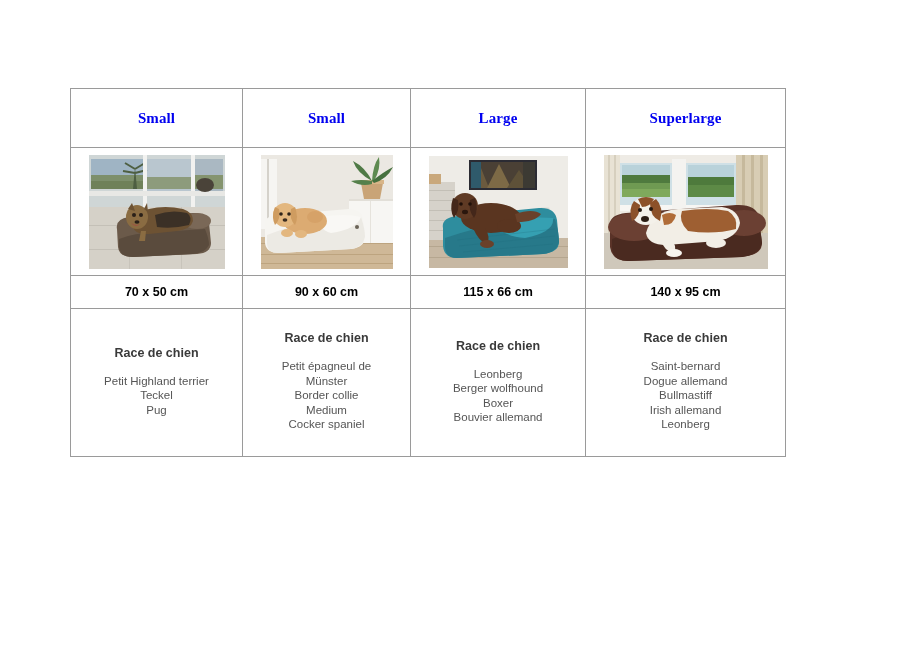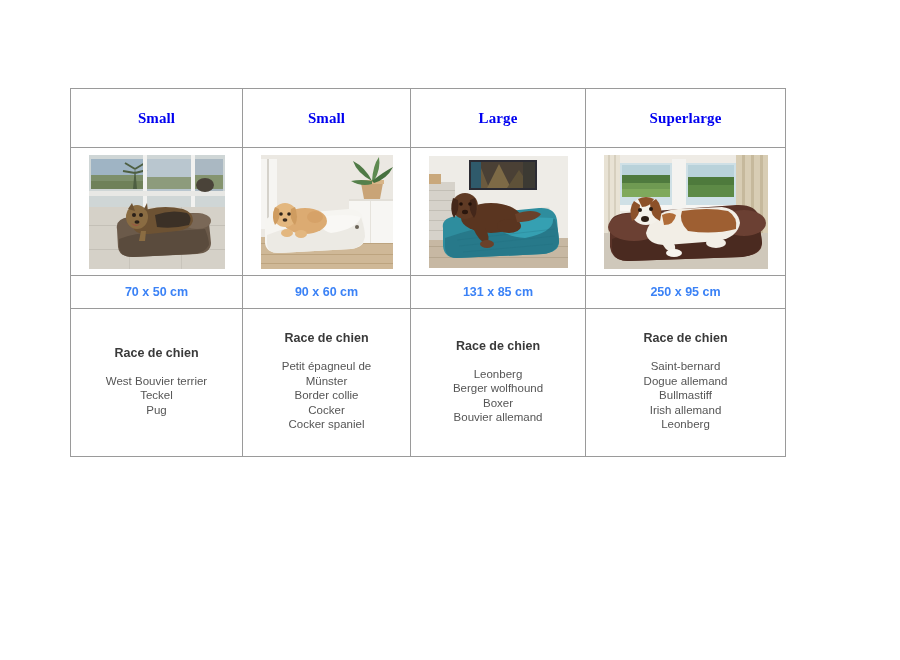--- a/index.html
+++ b/index.html
@@ -70,21 +70,21 @@
   .photo svg { display: block; }
 
   
   .dim-row td {
     height: 32px;
     padding: 0;
   }
   .dim-label {
     font-size: 12.5px;
     font-weight: bold;
-    color: #3b82f6;
+    color: #000000;
     line-height: 32px;
   }
 
   
   .breed-row td {
     height: 125px;
     padding: 10px 4px 12px 4px;
     vertical-align: top;
   }
   .breed-title {
@@ -340,43 +340,43 @@
   </tr>
 
   <tr class="dim-row">
     <td>
       <div class="dim-label">70 x 50 cm</div>
     </td>
     <td>
       <div class="dim-label">90 x 60 cm</div>
     </td>
     <td>
-      <div class="dim-label">131 x 85 cm</div>
-    </td>
-    <td>
-      <div class="dim-label">250 x 95 cm</div>
+      <div class="dim-label">115 x 66 cm</div>
+    </td>
+    <td>
+      <div class="dim-label">140 x 95 cm</div>
     </td>
   </tr>
 
   <tr class="breed-row">
     <td>
       <div class="breed-title">Race de chien</div>
       <div class="breed-list">
-        <div>West Bouvier terrier</div>
+        <div>Petit Highland terrier</div>
         <div>Teckel</div>
         <div>Pug</div>
       </div>
     </td>
     <td>
       <div class="breed-title">Race de chien</div>
       <div class="breed-list">
         <div>Petit épagneul de</div>
         <div>Münster</div>
         <div>Border collie</div>
-        <div>Cocker</div>
+        <div>Medium</div>
         <div>Cocker spaniel</div>
       </div>
     </td>
     <td>
       <div class="breed-title">Race de chien</div>
       <div class="breed-list">
         <div>Leonberg</div>
         <div>Berger wolfhound</div>
         <div>Boxer</div>
         <div>Bouvier allemand</div>

